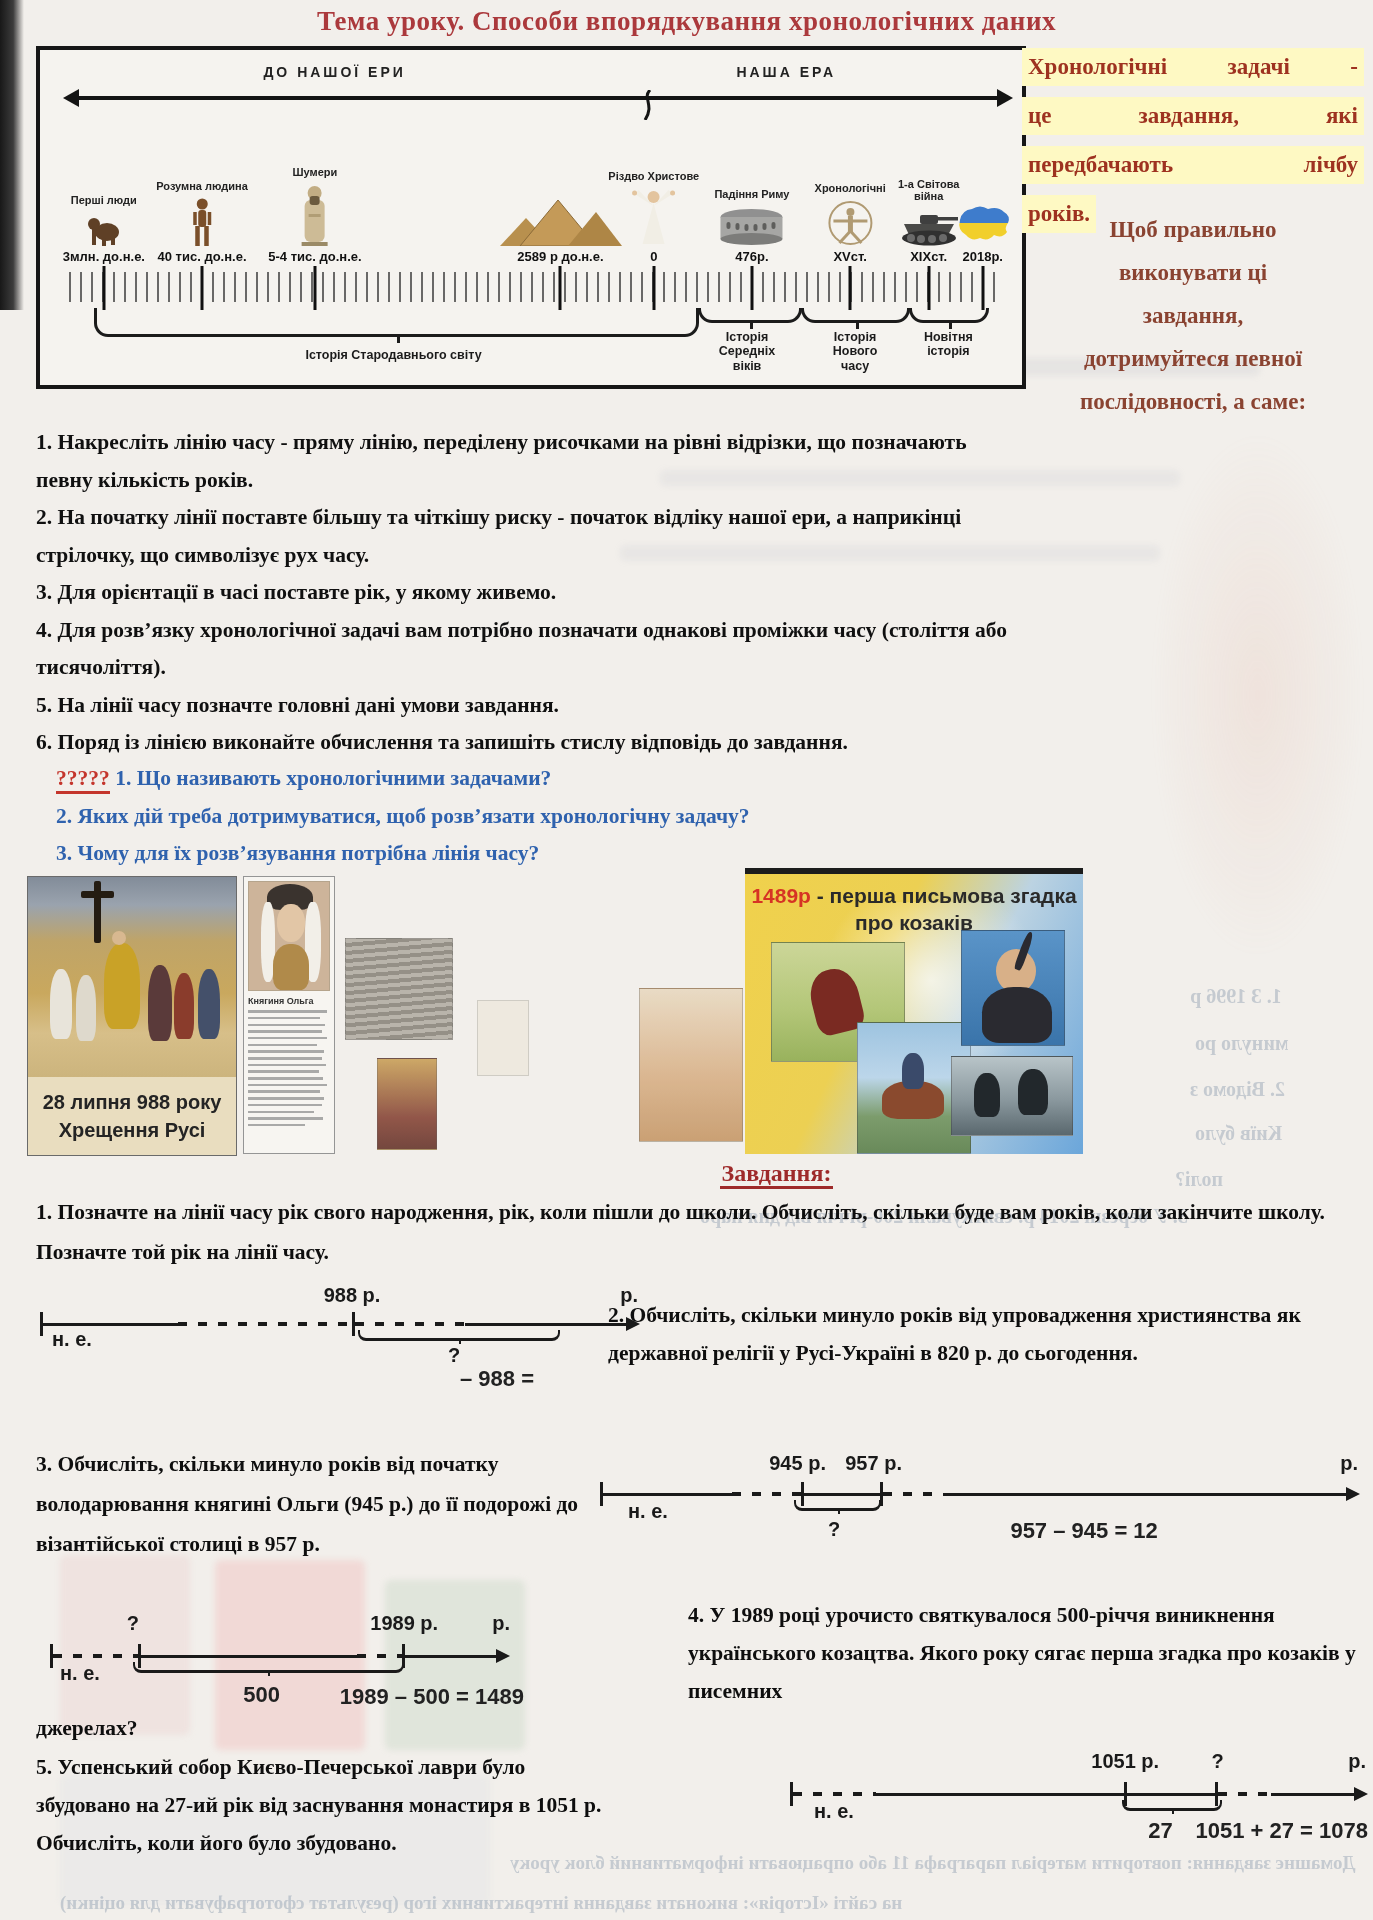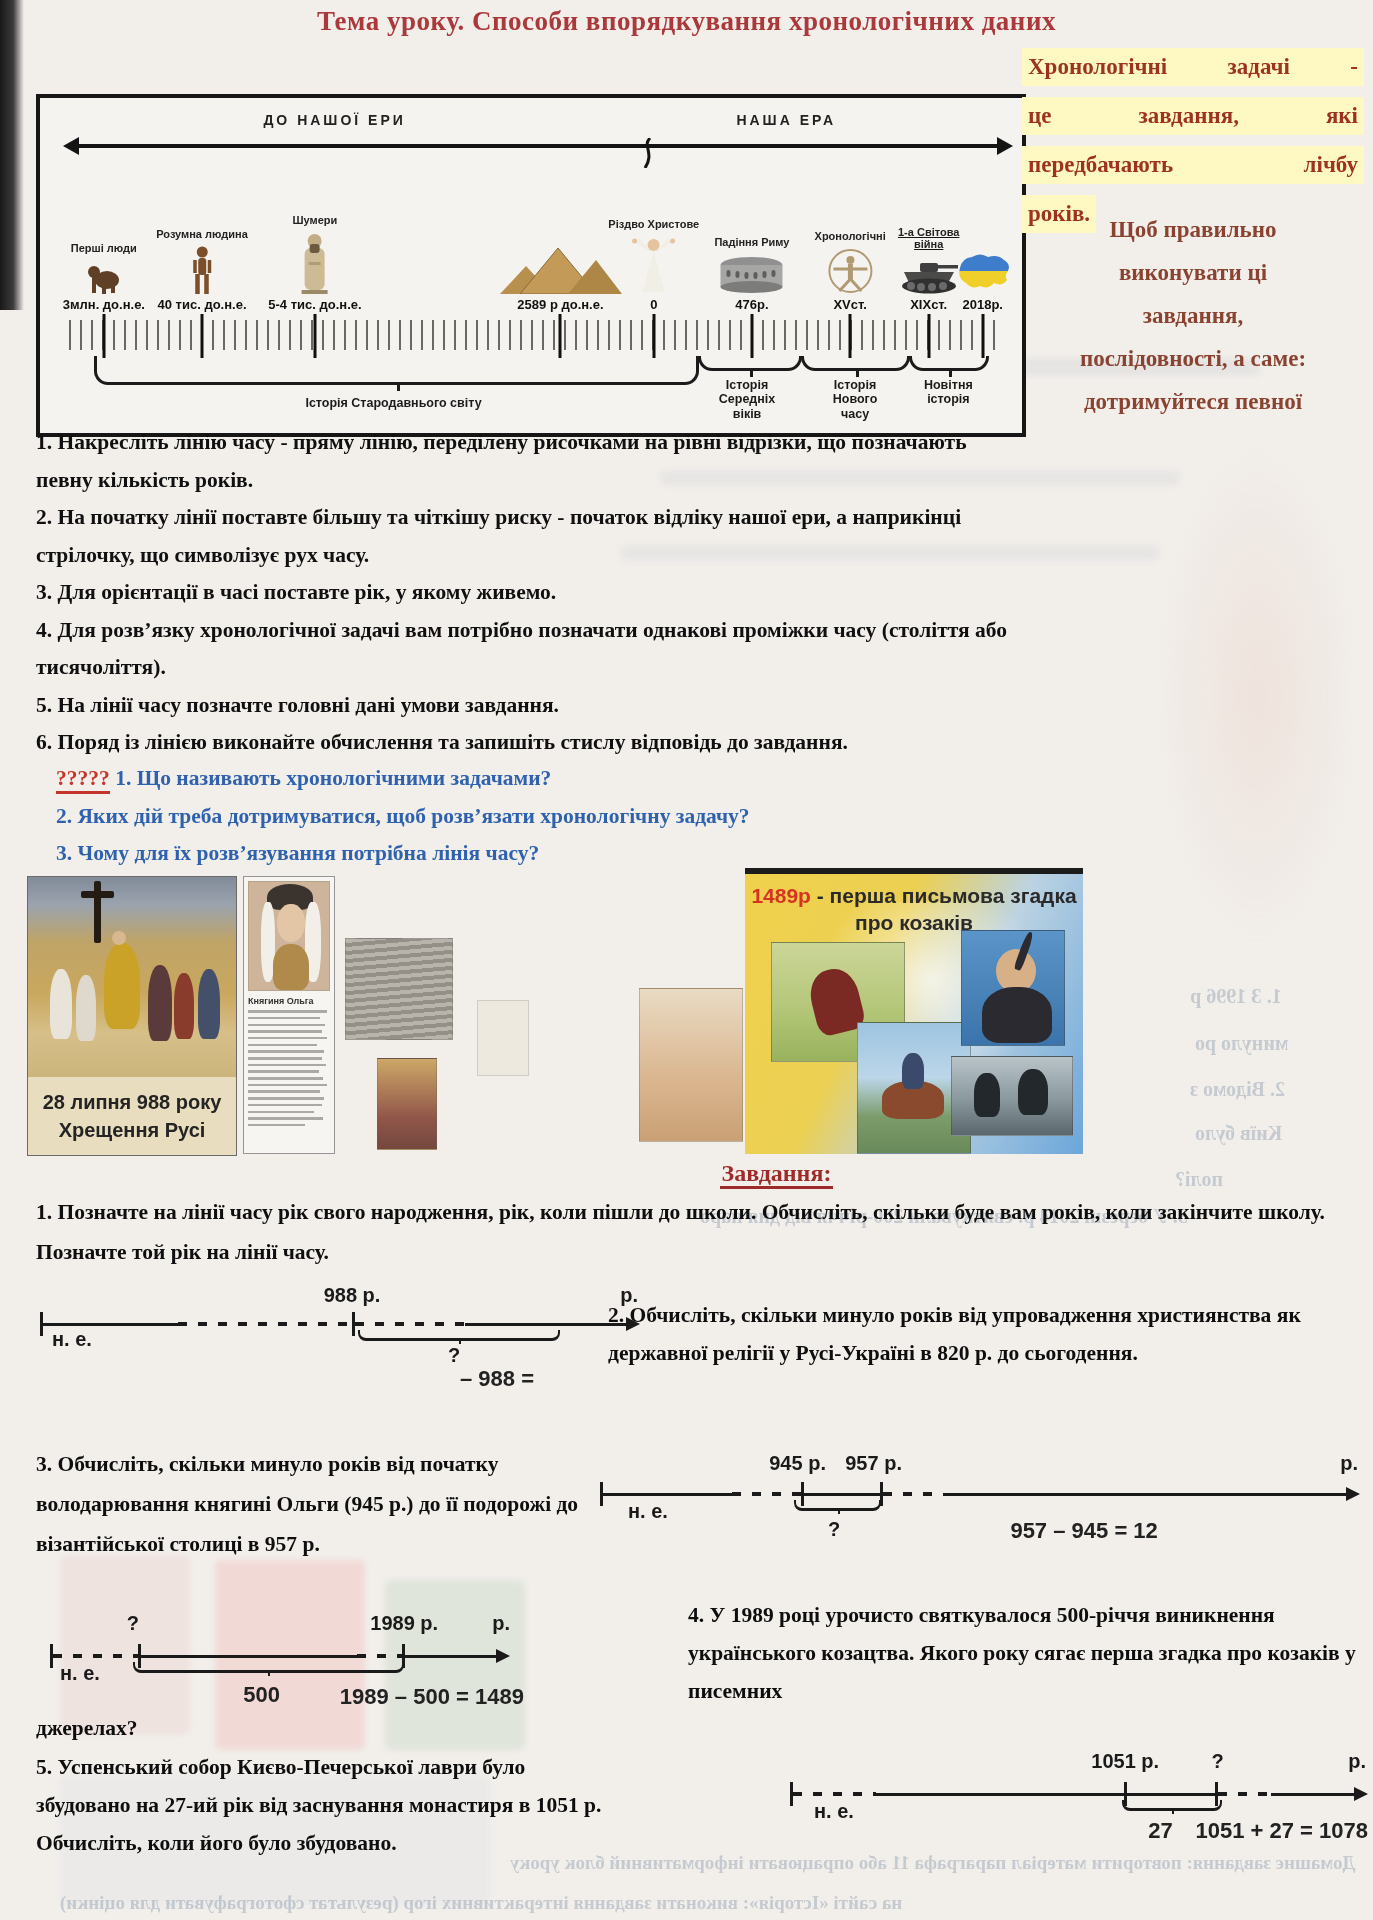--- a/index.html
+++ b/index.html
@@ -10,21 +10,21 @@
   .scan-edge{left:0;top:0;width:24px;height:310px;
     background:linear-gradient(90deg,#181818 0%,#3c3c3c 55%,rgba(80,80,80,0) 100%);}
   .ghost{position:absolute;filter:blur(3px);border-radius:6px;pointer-events:none;}
   .bleed{position:absolute;transform:scaleX(-1);color:#7d90a6;opacity:.38;filter:blur(.5px);
          font:700 20px "Liberation Serif",serif;white-space:nowrap;}
   
   .title{left:0;top:6px;width:100%;text-align:center;font-weight:bold;font-size:27px;
          color:#ab393c;letter-spacing:.5px;}
   
   .figure{left:36px;top:46px;width:982px;height:335px;border:4px solid #161616;
-          background:#f5f3ef;font-family:"Liberation Sans",sans-serif;margin-top:48px;}
+          background:#f5f3ef;font-family:"Liberation Sans",sans-serif;}
   .era-label{position:absolute;top:14px;transform:translateX(-50%);font-weight:bold;
              font-size:14px;letter-spacing:3px;color:#222;}
   .era-arrow{position:absolute;left:4%;right:2.5%;top:46px;height:4px;background:#141414;}
   .era-arrow::before{content:"";position:absolute;left:-2px;top:-7px;border-right:16px solid #141414;
       border-top:9px solid transparent;border-bottom:9px solid transparent;transform:translateX(-14px);}
   .era-arrow::after{content:"";position:absolute;right:-2px;top:-7px;border-left:16px solid #141414;
       border-top:9px solid transparent;border-bottom:9px solid transparent;transform:translateX(14px);}
   .era-split{position:absolute;left:61%;top:40px;width:14px;height:30px;}
   .evt{position:absolute;bottom:139px;transform:translateX(-50%);display:flex;flex-direction:column;
        align-items:center;justify-content:flex-end;gap:5px;}
@@ -192,21 +192,21 @@
       <span class="evt-label">Хронологічні</span>
       <svg width="46" height="46">
           <circle cx="23" cy="23" r="21" fill="none" stroke="#b09a72" stroke-width="2"></circle>
           <circle cx="23" cy="12" r="4" fill="#b09a72"></circle>
           <rect x="20.5" y="16" width="5" height="16" fill="#b09a72"></rect>
           <line x1="6" y1="21" x2="40" y2="21" stroke="#b09a72" stroke-width="3"></line>
           <line x1="23" y1="31" x2="12" y2="43" stroke="#b09a72" stroke-width="3"></line>
           <line x1="23" y1="31" x2="34" y2="43" stroke="#b09a72" stroke-width="3"></line>
         </svg>
     </div>
-    <div class="evt" style="left:90.5%;text-decoration:underline;">
+    <div class="evt" style="left:90.5%;">
       <span class="evt-label">1-а Світова війна</span>
       <svg width="62" height="38">
           <rect x="22" y="7" width="18" height="9" rx="2" fill="#3f3f3f"></rect>
           <rect x="38" y="9" width="22" height="3.5" fill="#3f3f3f"></rect>
           <path d="M6,16 h50 l-7,13 h-37 z" fill="#4a4a48"></path>
           <ellipse cx="31" cy="30" rx="27" ry="7.5" fill="#303030"></ellipse>
           <circle cx="13" cy="30" r="4" fill="#6a6a6a"></circle>
           <circle cx="23" cy="31" r="4" fill="#6a6a6a"></circle>
           <circle cx="34" cy="31" r="4" fill="#6a6a6a"></circle>
           <circle cx="45" cy="30" r="4" fill="#6a6a6a"></circle>
@@ -259,22 +259,22 @@
   <div class="abs hl-wrap">
     <span class="hl">Хронологічні задачі -</span>
     <span class="hl">це завдання, які</span>
     <span class="hl">передбачають лічбу</span>
     <span class="hl hl-last">років.</span>
   </div>
   <div class="abs note">
     <div>Щоб правильно</div>
     <div>виконувати ці</div>
     <div>завдання,</div>
+    <div>дотримуйтеся певної</div>
     <div>послідовності, а саме:</div>
-    <div>дотримуйтеся певної</div>
   </div>
 
   <div class="abs instr-wrap">
     <p>1. Накресліть лінію часу - пряму лінію, переділену рисочками на рівні відрізки, що позначають певну кількість років.</p>
     <p>2. На початку лінії поставте більшу та чіткішу риску - початок відліку нашої ери, а наприкінці стрілочку, що символізує рух часу.</p>
     <p>3. Для орієнтації в часі поставте рік, у якому живемо.</p>
     <p>4. Для розв’язку хронологічної задачі вам потрібно позначати однакові проміжки часу (століття або тисячоліття).</p>
     <p>5. На лінії часу позначте головні дані умови завдання.</p>
     <p>6. Поряд із лінією виконайте обчислення та запишіть стислу відповідь до завдання.</p>
   </div>

